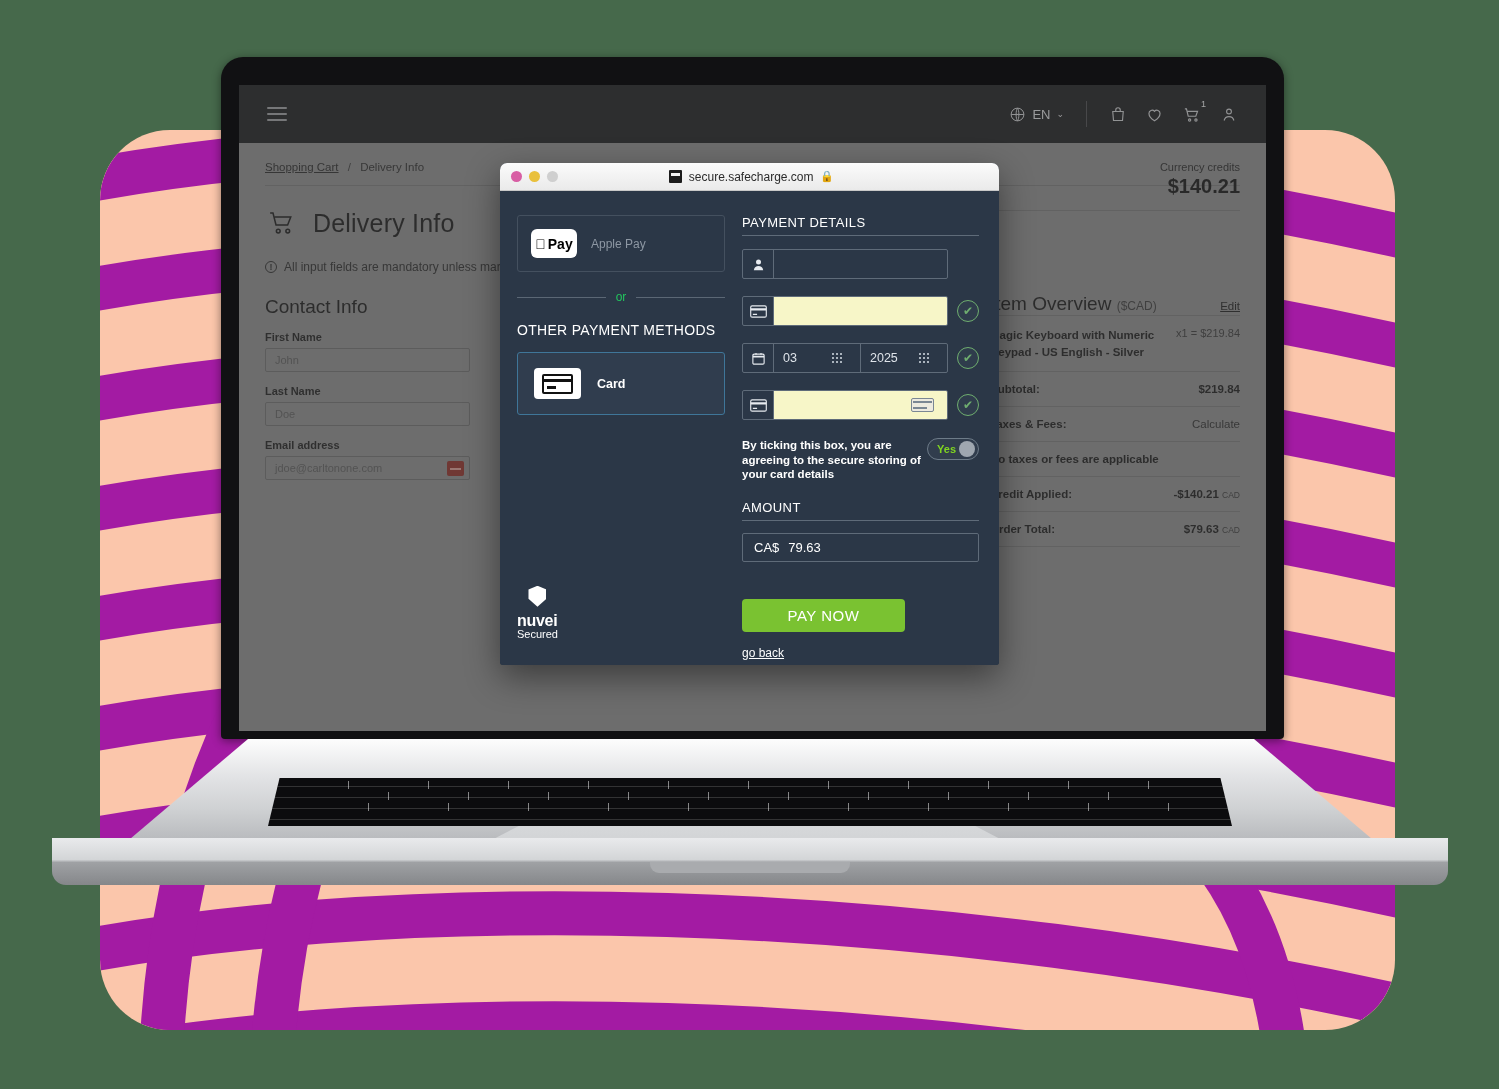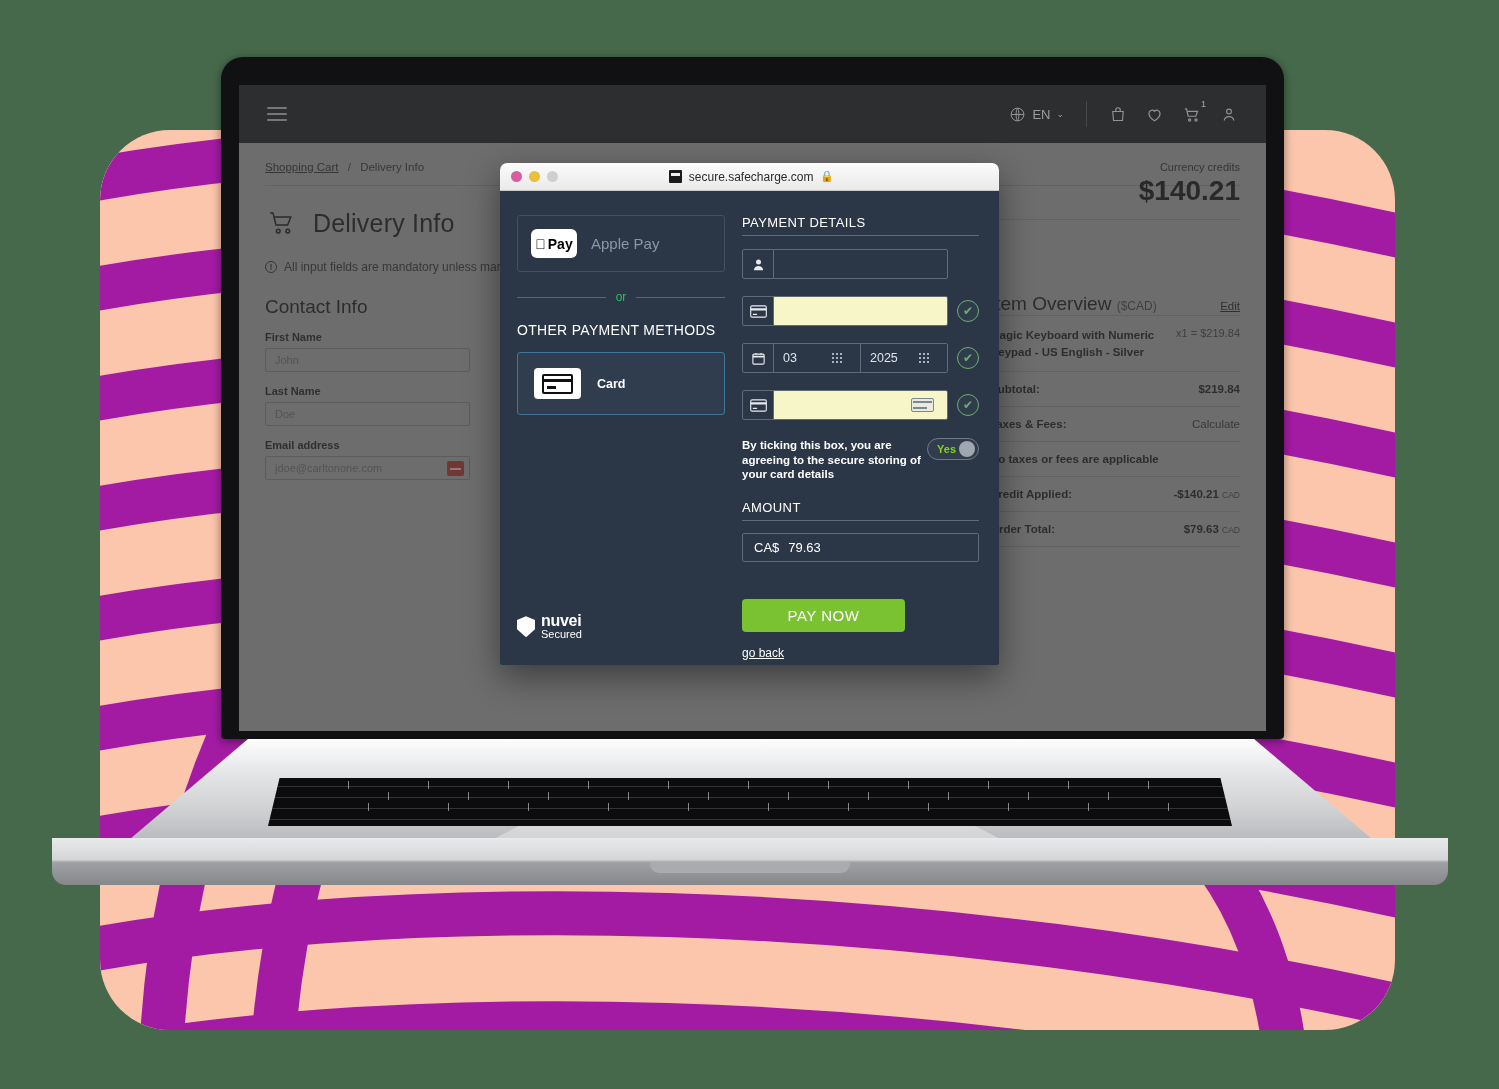--- a/index.html
+++ b/index.html
@@ -131,21 +131,21 @@
     display:flex; align-items:center; justify-content:center;
   }
   .flagbox i { display:block; width:11px; height:2px; background:#d79a92; }
 
   
   #right-col {
     position: absolute; right: 26px; top: 18px; width: 250px;
   }
   .credits { text-align: right; }
   .credits .lbl { font-size: 11px; color: #2a2a2a; }
-  .credits .amt { font-size: 28px; font-weight: 700; color: #151515; margin-top: 2px; }
+  .credits .amt { font-size: 20px; font-weight: 700; color: #151515; margin-top: 2px; }
   .credits-hr { height: 1px; background: rgba(0,0,0,.13); margin-top: 12px; }
 
   #overview { position: absolute; right: 26px; top: 150px; width: 250px; color: #1a1a1a; }
   .ov-head { display: flex; align-items: baseline; justify-content: space-between; }
   .ov-head .t { font-size: 19px; font-weight: 400; }
   .ov-head .t em { font-style: normal; font-size: 12px; color: #3c3c3c; }
   .ov-head .edit { font-size: 11.5px; color: #1f1f1f; text-decoration: underline; }
   .ov-row {
     display: flex; justify-content: space-between; gap: 10px;
     padding: 11px 0; font-size: 11.5px; font-weight: 700; color: #1c1c1c;
@@ -197,21 +197,21 @@
 
   .applepay-box {
     border: 1px solid #44505f; border-radius: 3px;
     height: 57px; display: flex; align-items: center; gap: 14px; padding: 0 13px;
   }
   .applepay-logo {
     width: 46px; height: 29px; background: #fff; border-radius: 6px;
     display: flex; align-items: center; justify-content: center;
     gap: 2px; color: #000; font-size: 14px; font-weight: 700;
   }
-  .applepay-label { color: #8d97a3; font-size: 15px; }
+  .applepay-label { color: #8d97a3; font-size: 12px; }
 
   .or-row { display: flex; align-items: center; gap: 10px; margin: 18px 0 0 0; }
   .or-row .ln { flex: 1; height: 1px; background: #5b6775; }
   .or-row .or { color: #22c55e; font-size: 12px; }
 
   .other-title { color: #fff; font-size: 14px; letter-spacing: .3px; margin-top: 18px; }
 
   .card-box {
     margin-top: 14px; border: 1px solid #3f7699; border-radius: 3px;
     background: #303d4e;
@@ -219,21 +219,21 @@
   }
   .card-logo {
     width: 47px; height: 31px; background: #fff; border-radius: 4px;
     display: flex; align-items: center; justify-content: center;
   }
   .card-logo .glyph { width: 31px; height: 20px; border: 2px solid #111; border-radius: 2px; position: relative; }
   .card-logo .glyph::before { content:""; position:absolute; left:0; right:0; top:3px; height:3px; background:#111; }
   .card-logo .glyph::after { content:""; position:absolute; left:3px; bottom:3px; width:9px; height:3px; background:#111; }
   .card-label { color: #fff; font-size: 12.5px; font-weight: 700; }
 
-  #nuvei { position: absolute; left: 17px; bottom: 24px; display: flex; align-items: center; gap: 6px; }
+  #nuvei { position: absolute; left: 17px; bottom: 24px; display: flex; align-items: center; gap: 6px; flex-direction: column; }
   #nuvei .shield { width: 18px; height: 21px; background: #fff; clip-path: polygon(50% 0,100% 18%,100% 62%,50% 100%,0 62%,0 18%); }
   #nuvei .txt { line-height: 1.05; }
   #nuvei .n1 { color: #fff; font-size: 16px; font-weight: 700; letter-spacing: -.3px; }
   #nuvei .n2 { color: #fff; font-size: 11px; }
 
   .sec-head { color: #fff; font-size: 13px; letter-spacing: .4px; }
   .sec-line { height: 1px; background: #5f6b79; margin-top: 5px; }
 
   .pf-row { display: flex; align-items: center; gap: 9px; margin-top: 13px; }
   .pf-field {

